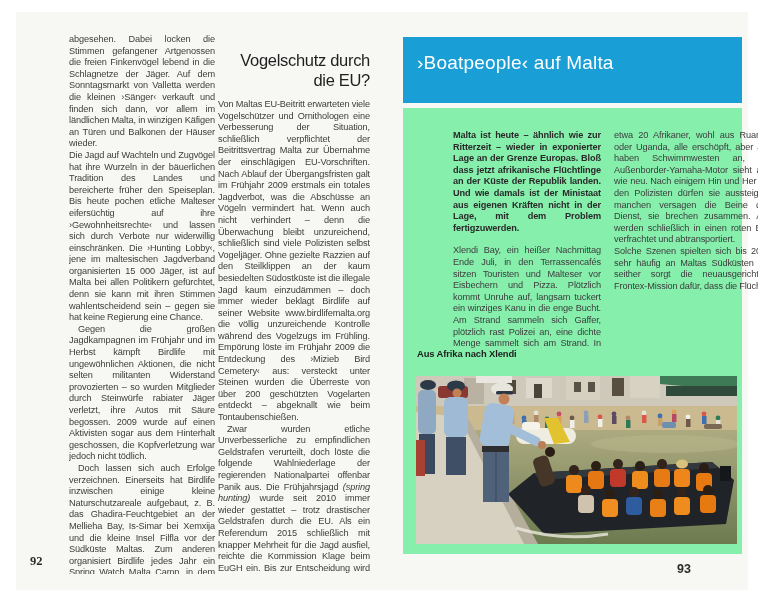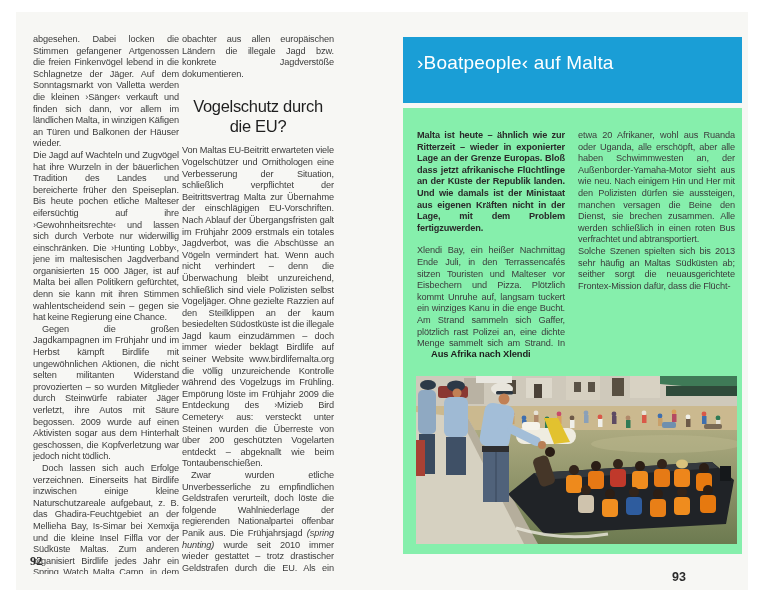--- a/index.html
+++ b/index.html
@@ -9,53 +9,53 @@
     -webkit-font-smoothing:antialiased;
   }
   .spread{
     position:absolute;left:16px;top:12px;width:732px;height:578px;
     background:#f7f7f4;
   }
   
   .col{
     position:absolute;text-align:justify;color:#3c3c3c;
     font-size:9.2px;line-height:11.6px;letter-spacing:-0.12px;word-spacing:-0.3px;
-    overflow:hidden;hyphens:auto;
+    overflow:hidden;hyphens:auto;margin-left:36px;
   }
   .p{margin:0;overflow-wrap:break-word;}
   .p.ind{text-indent:9px;}
   .bookhead{
     font-weight:400;font-size:16.5px;line-height:19.5px;color:#1f1f1f;
-    margin:17px 0 9px 0;letter-spacing:-0.3px;text-align:center;word-spacing:0;
+    margin:17px 0 9px 0;letter-spacing:-0.3px;text-align:right;word-spacing:0;
   }
   .col-l1{left:17px;top:22px;width:146px;height:540px;}
   .col-l2{left:166px;top:22px;width:152px;height:540px;}
   .pagenum{
     position:absolute;font-size:12.5px;font-weight:bold;color:#2b2b2b;
   }
   .pn-92{left:14px;top:542px;font-family:Liberation Serif, serif;}
-  .pn-93{left:656px;top:550px;width:56px;text-align:left;margin-top:8px;}
+  .pn-93{left:640px;top:550px;width:56px;text-align:center;}
   em{font-style:italic;}
   
   .bluehead{
     position:absolute;left:387px;top:25px;width:339px;height:66px;
     box-sizing:border-box;padding:15px 14px 0 14px;
   }
   .bluehead-title{
     color:#ffffff;font-size:19px;line-height:22px;font-weight:400;letter-spacing:0.2px;
   }
   .panel{
     position:absolute;left:387px;top:96px;width:339px;height:446px;
   }
   .col-r1{left:14px;top:22px;width:148px;height:220px;}
   .col-r2{left:175px;top:22px;width:157px;height:242px;}
   .lead{font-weight:bold;color:#2a2a2a;margin-bottom:11px;}
   .panel .bookhead{margin:15px 0 8px 0;}
   .caption{
-    position:absolute;left:28px;top:240px;font-size:9.4px;font-weight:bold;color:#1d1d1d;
+    position:absolute;left:14px;top:240px;font-size:9.4px;font-weight:bold;color:#1d1d1d;
     letter-spacing:-0.1px;
   }
   .photo{
     position:absolute;left:13px;top:268px;width:321px;height:168px;overflow:hidden;
   }
   .photo svg{display:block;}
 </style>
 </head>
 <body>
 
@@ -63,21 +63,20 @@
 
   <section>
     <div class="col col-l1">
       <p class="p">abgesehen. Dabei locken die Stimmen gefangener Artgenossen die freien Finkenvögel lebend in die Schlagnetze der Jäger. Auf dem Sonntagsmarkt von Valletta werden die kleinen ›Sänger‹ verkauft und finden sich dann, vor allem im ländlichen Malta, in winzigen Käfigen an Türen und Balkonen der Häuser wieder.</p>
       <p class="p">Die Jagd auf Wachteln und Zugvögel hat ihre Wurzeln in der bäuerlichen Tradition des Landes und bereicherte früher den Speiseplan. Bis heute pochen etliche Malteser eifersüchtig auf ihre ›Gewohnheitsrechte‹ und lassen sich durch Verbote nur widerwillig einschränken. Die ›Hunting Lobby‹, jene im maltesischen Jagdverband organisierten 15 000 Jäger, ist auf Malta bei allen Politikern gefürchtet, denn sie kann mit ihren Stimmen wahlentscheidend sein – gegen sie hat keine Regierung eine Chance.</p>
       <p class="p ind">Gegen die großen Jagdkampagnen im Frühjahr und im Herbst kämpft Birdlife mit ungewöhnlichen Aktionen, die nicht selten militanten Widerstand provozierten – so wurden Mitglieder durch Steinwürfe rabiater Jäger verletzt, ihre Autos mit Säure begossen. 2009 wurde auf einen Aktivisten sogar aus dem Hinterhalt geschossen, die Kopfverletzung war jedoch nicht tödlich.</p>
       <p class="p ind">Doch lassen sich auch Erfolge verzeichnen. Einerseits hat Birdlife inzwischen einige kleine Naturschutzareale aufgebaut, z. B. das Ghadira-Feuchtgebiet an der Mellieha Bay, Is-Simar bei Xemxija und die kleine Insel Filfla vor der Südküste Maltas. Zum anderen organisiert Birdlife jedes Jahr ein Spring Watch Malta Camp, in dem Be-</p>
     </div>
 
     <div class="col col-l2">
-      <p class="p">obachter aus allen europäischen Ländern die illegale Jagd bzw. konkrete Jagdverstöße dokumentieren.</p>
       <h2 class="bookhead">Vogelschutz durch die EU?</h2>
       <p class="p">Von Maltas EU-Beitritt erwarteten viele Vogelschützer und Ornithologen eine Verbesserung der Situation, schließlich verpflichtet der Beitrittsvertrag Malta zur Übernahme der einschlägigen EU-Vorschriften. Nach Ablauf der Übergangsfristen galt im Frühjahr 2009 erstmals ein totales Jagdverbot, was die Abschüsse an Vögeln vermindert hat. Wenn auch nicht verhindert – denn die Überwachung bleibt unzureichend, schließlich sind viele Polizisten selbst Vogeljäger. Ohne gezielte Razzien auf den Steilklippen an der kaum besiedelten Südostküste ist die illegale Jagd kaum einzudämmen – doch immer wieder beklagt Birdlife auf seiner Website www.birdlifemalta.org die völlig unzureichende Kontrolle während des Vogelzugs im Frühling. Empörung löste im Frühjahr 2009 die Entdeckung des ›Mizieb Bird Cemetery‹ aus: versteckt unter Steinen wurden die Überreste von über 200 geschützten Vogelarten entdeckt – abgeknallt wie beim Tontaubenschießen.</p>
       <p class="p ind"><span>Zwar wurden etliche Unverbesserliche zu empfindlichen Geldstrafen verurteilt, doch löste die folgende Wahlniederlage der regierenden Nationalpartei offenbar Panik aus. Die Frühjahrsjagd </span><em>(spring hunting)</em><span> wurde seit 2010 immer wieder gestattet – trotz drastischer Geldstrafen durch die EU. Als ein Referendum 2015 schließlich mit knapper Mehrheit für die Jagd ausfiel, reichte die Kommission Klage beim EuGH ein. Bis zur Entscheidung wird weiter geschossen.</span></p>
     </div>
 
     <div class="pagenum pn-92">92</div>
   </section>
 
   <section>
 

